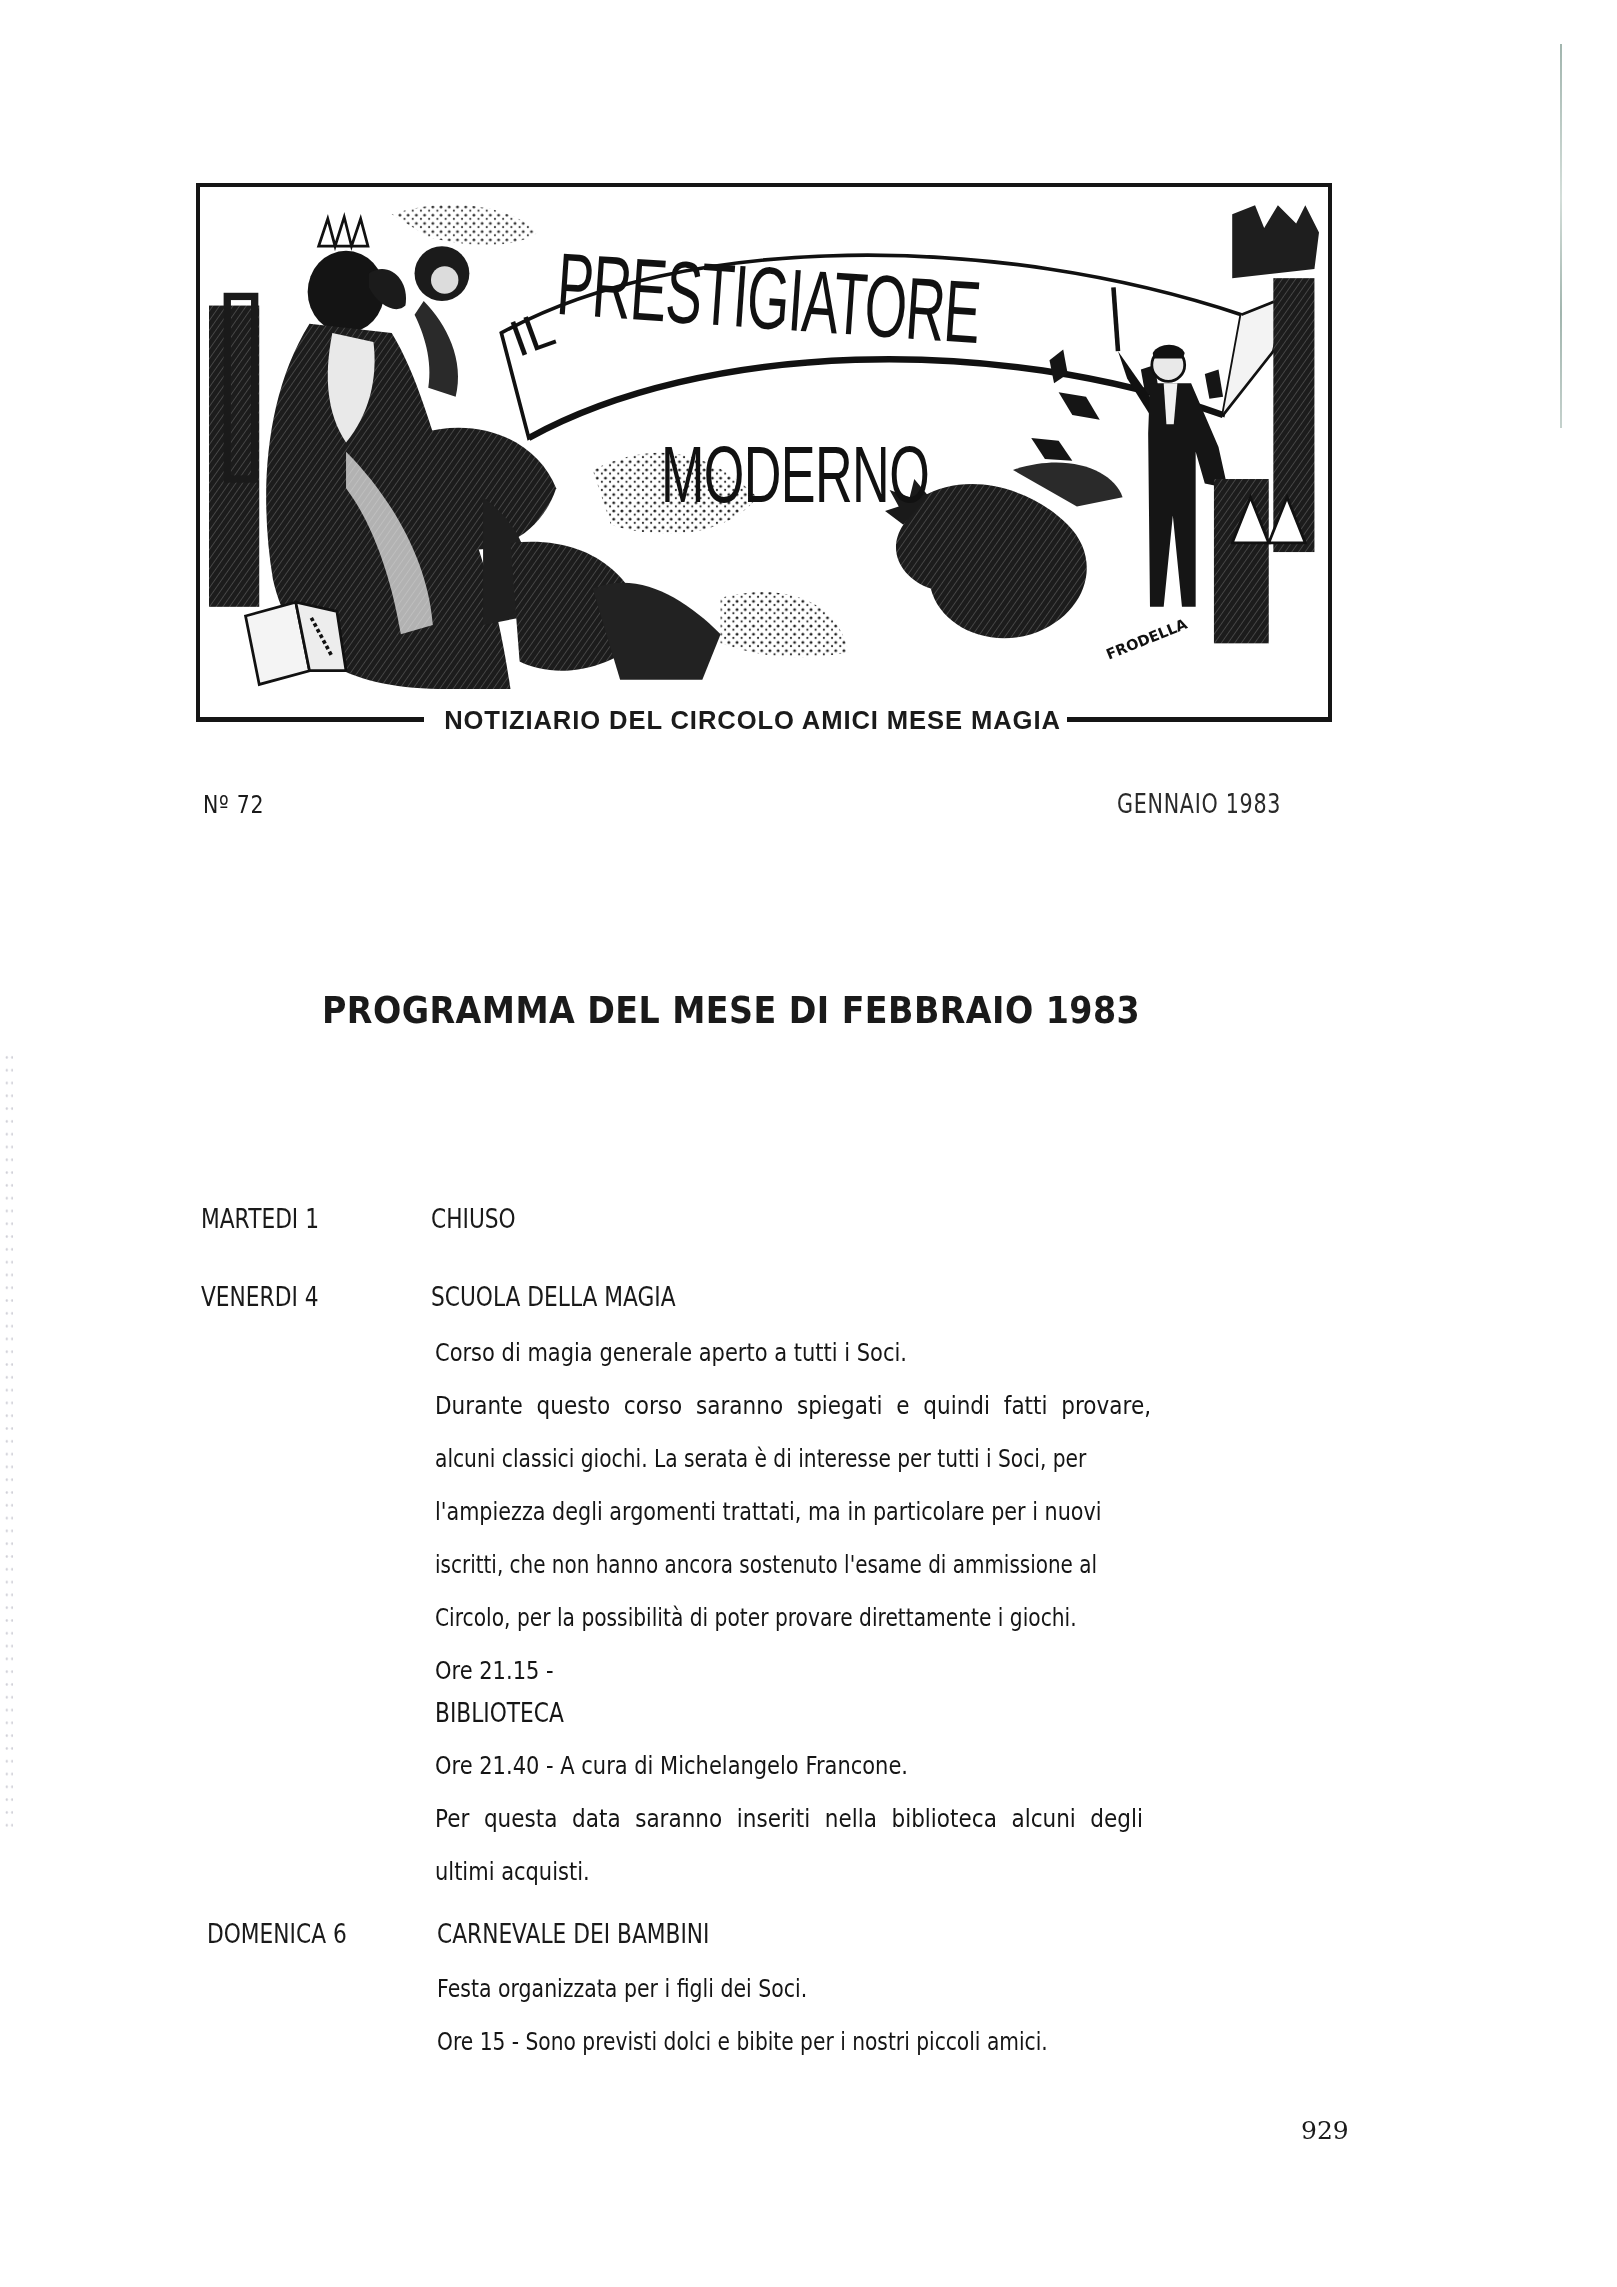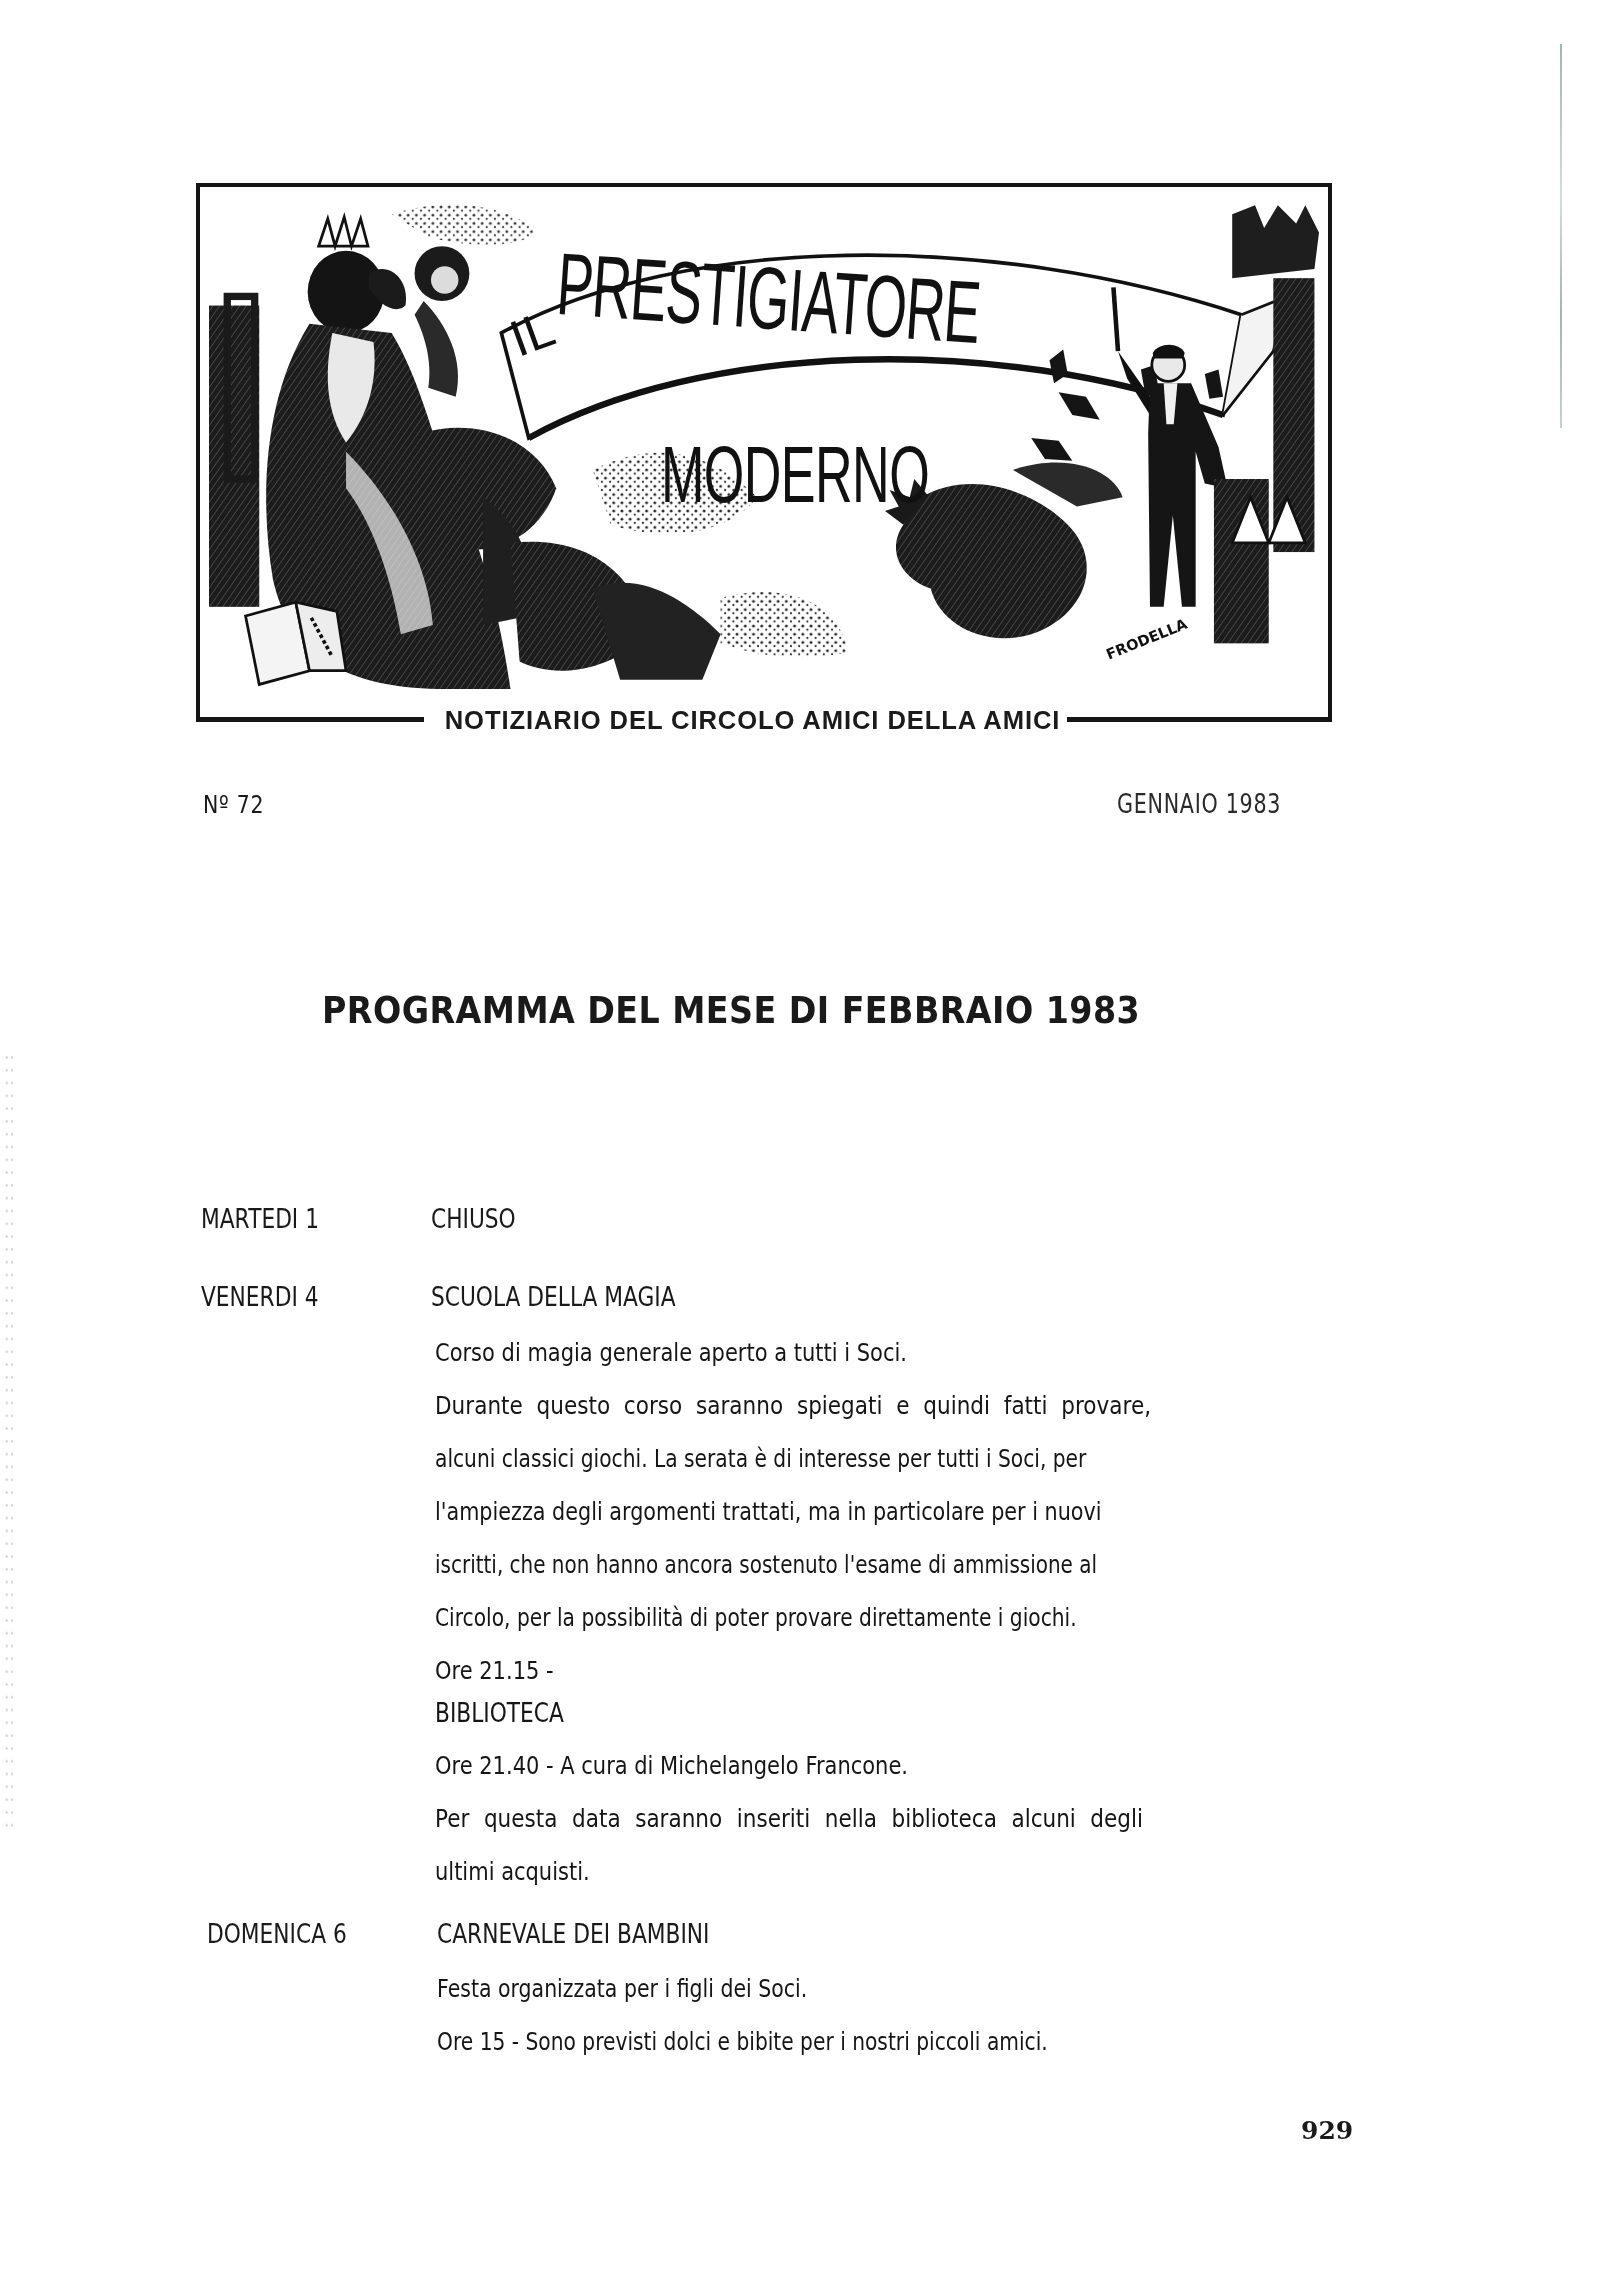--- a/index.html
+++ b/index.html
@@ -92,21 +92,21 @@
   }
   .entry-line {
     position: absolute; left: 435px;
     font-family: "DejaVu Sans", sans-serif; font-size: 25.6px;
     color: #151515; white-space: nowrap;
     transform-origin: left;
   }
 
   .page-number {
     position: absolute; left: 1301px; top: 2116px;
-    font-family: "DejaVu Serif", serif; font-size: 25px; font-weight: bold; color: #1a1a1a;
+    font-family: "DejaVu Serif", serif; font-size: 25px; font-weight: normal; color: #1a1a1a;
   }
 </style>
 </head>
 <body>
 
 <div class="scan-edge-right"></div>
 <div class="scan-edge-left"></div>
 
 <div class="masthead">
   <div class="masthead-frame"></div>
@@ -196,21 +196,21 @@
 
       <text x="985" y="508" font-family="DejaVu Sans" font-size="16" font-weight="bold" fill="#111" transform="rotate(-22 985 508)">FRODELLA</text>
     </svg>
 
     <div class="title-il" style="left:302px; top:108px; font-size:51px; transform: rotate(-20deg);">IL</div>
     <div class="title-main" style="left:352px; top:37px; font-size:88px; letter-spacing:-1.8px; transform: rotate(4deg) scaleX(.62); transform-origin:left top; white-space:nowrap;">PRESTIGIATORE</div>
     <div class="title-sub" style="left:452px; top:233px; font-size:79px; letter-spacing:-0.9px; transform: scaleX(.66); transform-origin:left top; white-space:nowrap;">MODERNO</div>
   </div>
 
   <div class="masthead-bottom-line-left"></div>
-  <div class="masthead-subtitle">NOTIZIARIO DEL CIRCOLO AMICI DELLA AMICI</div>
+  <div class="masthead-subtitle">NOTIZIARIO DEL CIRCOLO AMICI MESE MAGIA</div>
   <div class="masthead-bottom-line-right"></div>
 </div>
 
 <div class="issue-number">Nº 72</div>
 <div class="issue-date">GENNAIO 1983</div>
 
 <div class="program-title">PROGRAMMA DEL MESE DI FEBBRAIO 1983</div>
 
 <div>
   <div class="entry-day" style="top:1203px;">MARTEDI  1</div>

